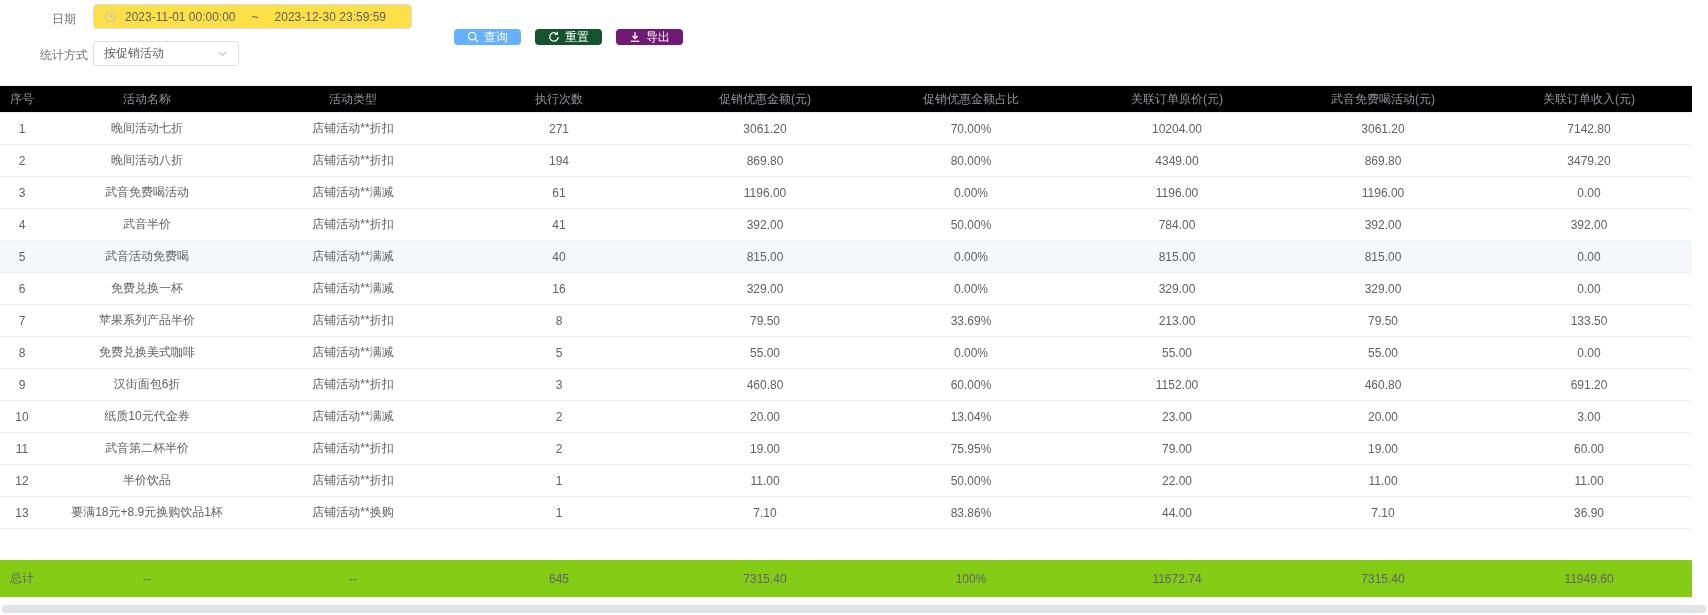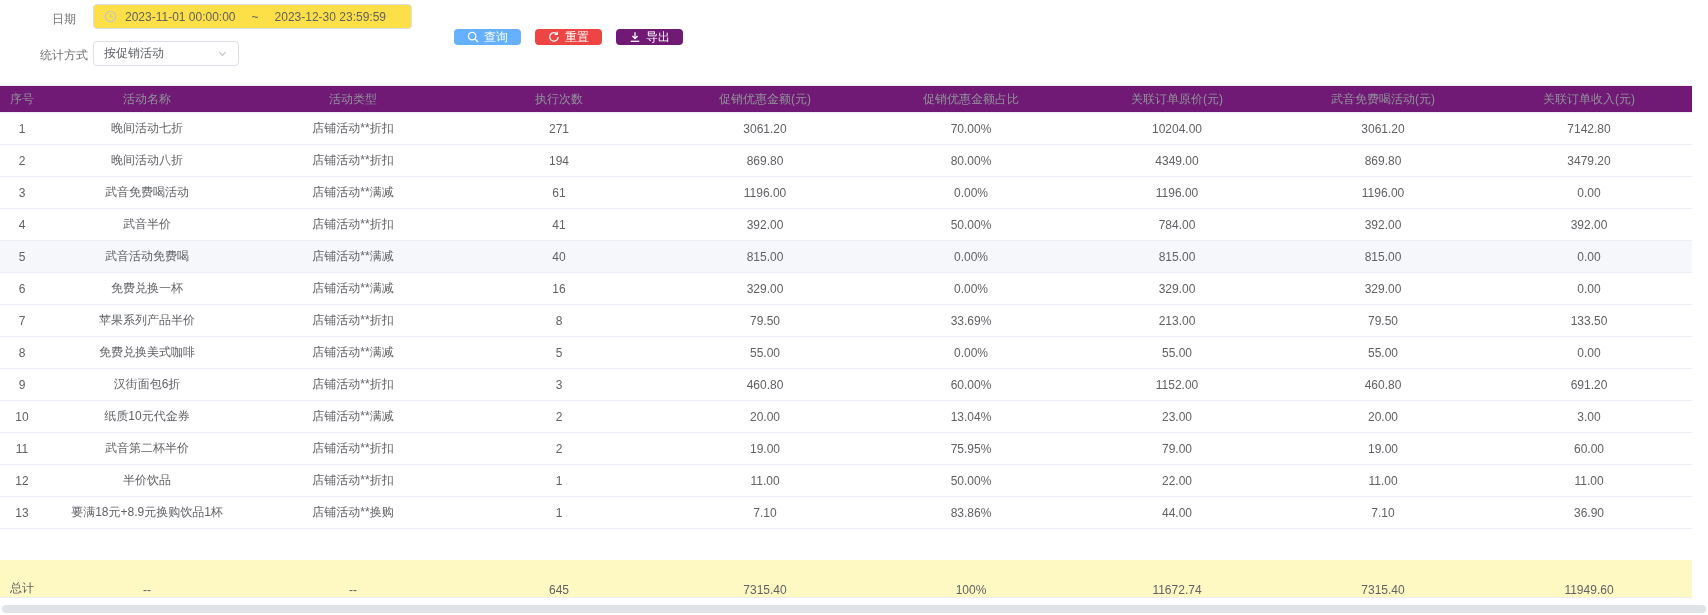--- a/index.html
+++ b/index.html
@@ -24,30 +24,30 @@
   .select .chev { color:#c0c4cc; }
 
   .toolbar { position:absolute; left:454px; top:29px; display:flex; gap:14px; }
   .btn { height:16px; border:none; border-radius:4px; color:#fff; font-size:12px;
     display:inline-flex; align-items:center; gap:5px; padding:0 13px; cursor:pointer;
     font-family:"Liberation Sans","DejaVu Sans",sans-serif; }
 
   
   .table { position:absolute; left:0; right:16px; top:85px; }
   .thead { display:flex; height:28px; align-items:center;
-    background:#701a75; border-top:1px solid #ebeef5; border-bottom:1px solid #ebeef5; }
+    background:#000000; border-top:1px solid #ebeef5; border-bottom:1px solid #ebeef5; }
   .th { color:#909399; font-weight:400; text-align:center; font-size:12px; }
   .tr { display:flex; height:32px; align-items:center; border-bottom:1px solid #ebeef5; background:#fff; }
   .tr:hover, .tr.is-hover { background:#f5f7fa; }
   .td { text-align:center; color:#606266; font-size:12px; white-space:nowrap; overflow:hidden; text-overflow:ellipsis; }
   .col0 { flex:0 0 44px; }
   .col1,.col2,.col3,.col4,.col5,.col6,.col7,.col8 { flex:1 1 0; }
 
   .total-row { position:absolute; left:0; right:16px; top:560px; height:38px;
-    display:flex; align-items:flex-end; background:#fef9c3; border-bottom:1px solid #ebeef5; }
+    display:flex; align-items:center; background:#84cc16; border-bottom:1px solid #ebeef5; }
   .total-row .td { color:#606266; }
 
   .hscrollbar { position:absolute; left:2px; right:2px; top:605px; height:8px; }
   .hscrollbar .thumb { width:100%; height:8px; border-radius:4px; background:#e0e3e7; }
 
   svg { display:block; }
 </style>
 </head>
 <body>
 
@@ -79,21 +79,21 @@
   <div class="toolbar">
     <button class="btn" style="background: rgb(102, 177, 255);">
       <span>
         <svg width="12" height="12" viewBox="0 0 14 14" fill="none" stroke="#fff" stroke-width="1.5">
           <circle cx="6" cy="6" r="4.3"></circle>
             <path d="M9.2 9.2 L12.8 12.8"></path>
         </svg>
       </span>
       <span>查询</span>
     </button>
-    <button class="btn" style="background: #ef4444;">
+    <button class="btn" style="background: #14532d;">
       <span>
         <svg width="12" height="12" viewBox="0 0 14 14" fill="none" stroke="#fff" stroke-width="1.5">
           <path d="M12 7 A5 5 0 1 1 10.6 3.4"></path>
             <path d="M10.8 0.8 L10.8 3.8 L7.8 3.8"></path>
         </svg>
       </span>
       <span>重置</span>
     </button>
     <button class="btn" style="background: #701a75;">
       <span>

